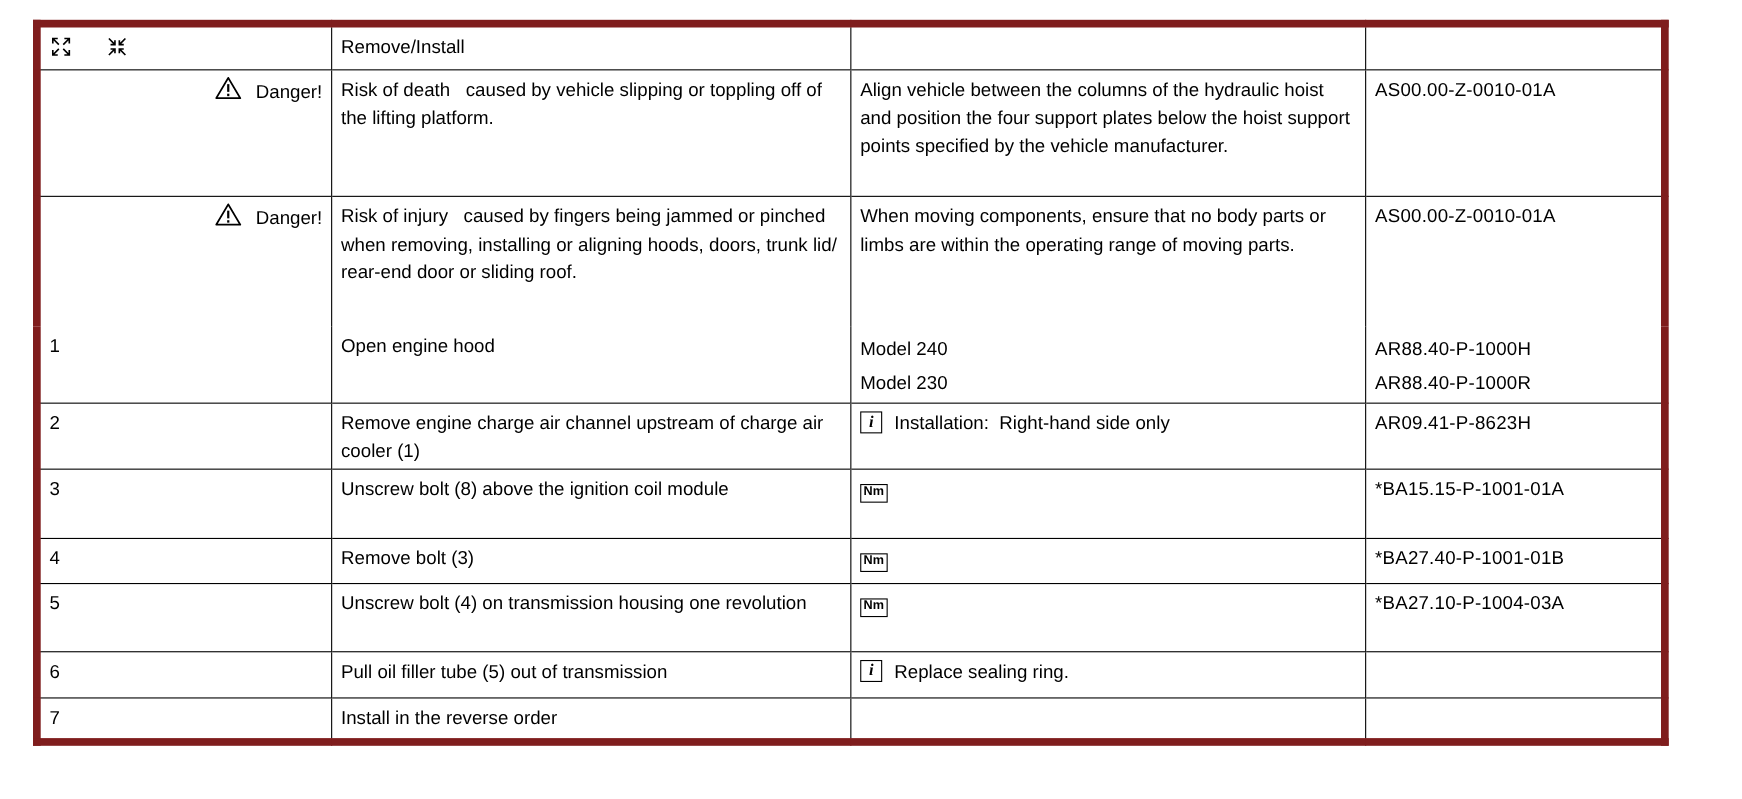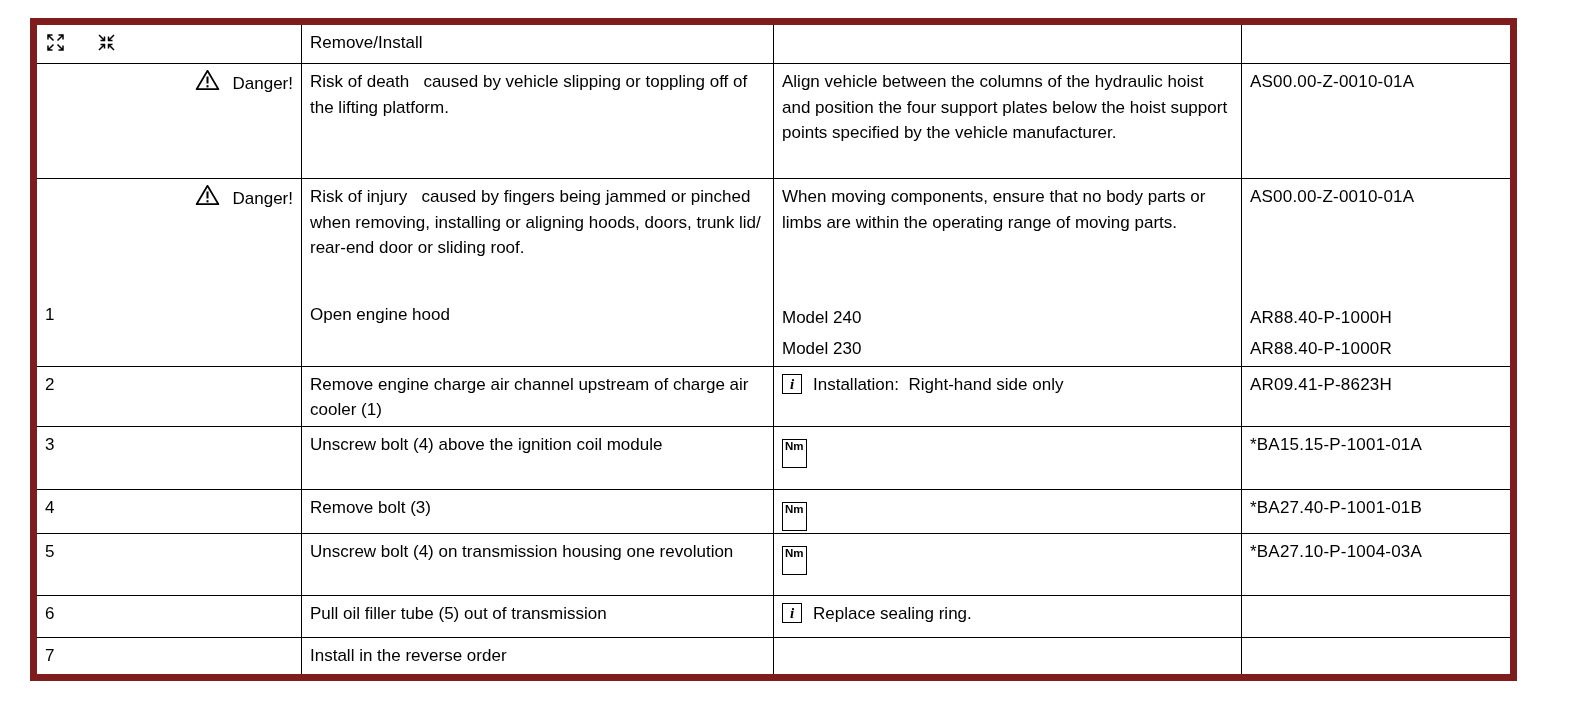--- a/index.html
+++ b/index.html
@@ -49,21 +49,21 @@
     width: 20px; height: 20px; flex: 0 0 auto;
     border: 1.6px solid #000;
     font-family: "Liberation Serif", serif;
     font-weight: bold; font-style: italic;
     font-size: 15px; line-height: 1;
   }
   .nm-box {
     display: inline-block;
     border: 1.4px solid #000;
     font-size: 11.5px; line-height: 1.15;
-    padding: 0 2px 14px 2px;
+    padding: 0 2px 2px 2px;
     font-weight: bold;
     margin-top: 2px;
   }
   .twoline div { line-height: 31px; }
   .codecell { letter-spacing: 0.2px; }
 </style>
 </head>
 <body>
 
 <table class="doc-table">
@@ -163,21 +163,21 @@
       <span class="noterow">
         <span class="info-box">i</span>
         <span class="pre">Installation:  Right-hand side only</span>
       </span>
     </td>
     <td class="codecell">AR09.41-P-8623H</td>
   </tr>
 
   <tr class="r-s3">
     <td>3</td>
-    <td>Unscrew bolt (4) above the ignition coil module</td>
+    <td>Unscrew bolt (8) above the ignition coil module</td>
     <td>
       <span class="nm-box">Nm</span>
     </td>
     <td class="codecell">*BA15.15-P-1001-01A</td>
   </tr>
 
   <tr class="r-s4">
     <td>4</td>
     <td>Remove bolt (3)</td>
     <td>

